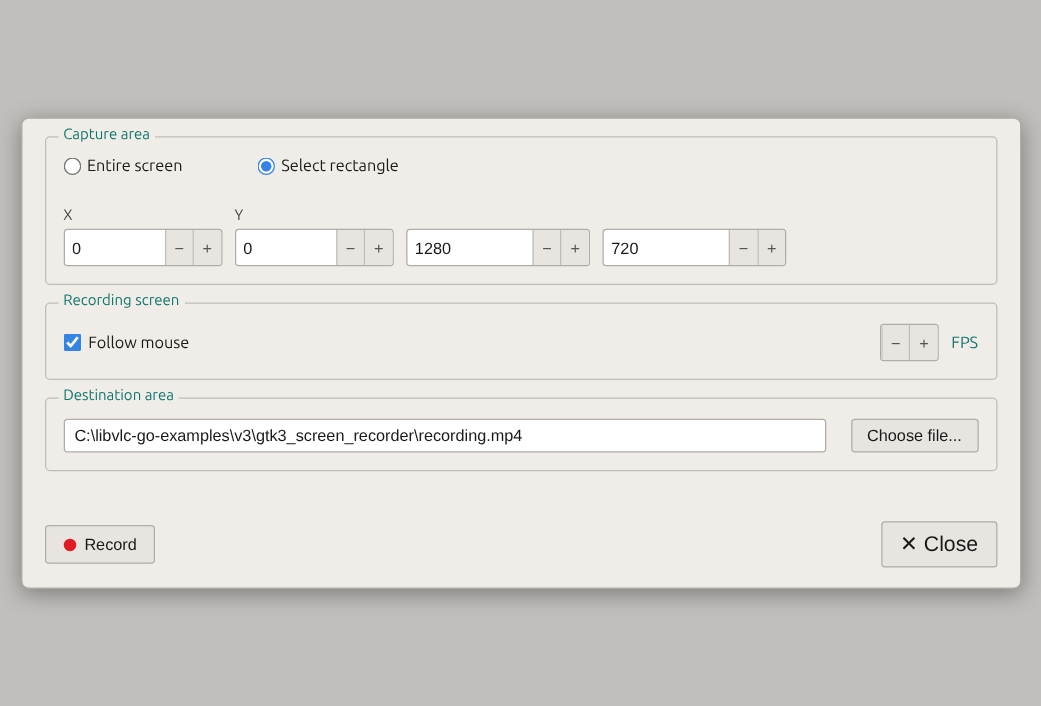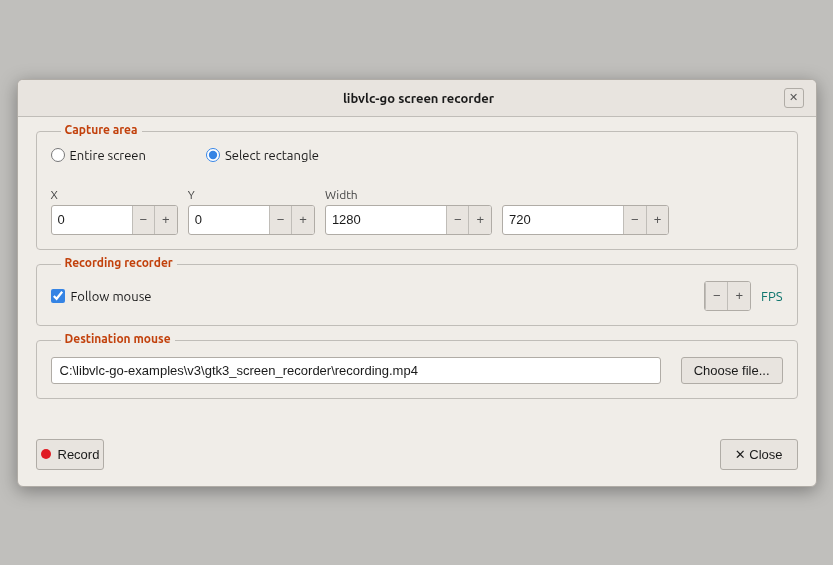--- a/index.html
+++ b/index.html
@@ -63,27 +63,26 @@
     .fieldset-group {
       border: 1px solid #c0bdb8;
       border-radius: 4px;
       padding: 10px 14px 14px;
       margin-bottom: 14px;
       position: relative;
     }
 
     .fieldset-legend {
       font-size: 12px;
-      color: #c2410c;
+      color: #0f766e;
       background: #f0ede8;
       padding: 0 4px;
       position: absolute;
       top: -9px;
-      left: 24px;
-      font-weight: bold;
+      left: 10px;
     }
 
     .capture-area-rows {
       display: flex;
       flex-direction: column;
       gap: 22px;
     }
 
     .radio-row {
       display: flex;
@@ -137,21 +136,21 @@
       border: none;
       outline: none;
       background: transparent;
       padding: 4px 6px;
       font-size: 13px;
       width: 80px;
       color: #1a1a1a;
     }
 
     .spinbox-input.wide {
-      width: 120px;
+      width: 100px;
     }
 
     .spinbox-btn {
       border: none;
       background: #e8e4df;
       border-left: 1px solid #c0bdb8;
       cursor: pointer;
       padding: 4px 7px;
       font-size: 13px;
       color: #555;
@@ -236,21 +235,21 @@
       padding: 10px 18px 16px;
     }
 
     .record-btn {
       display: flex;
       align-items: center;
       gap: 7px;
       border: 1px solid #b0aca6;
       background: #e8e4df;
       border-radius: 3px;
-      padding: 7px 4px;
+      padding: 7px 14px;
       font-size: 13px;
       cursor: pointer;
       color: #1a1a1a;
     }
 
     .record-dot {
       width: 10px;
       height: 10px;
       border-radius: 50%;
       background: #e01b24;
@@ -258,35 +257,30 @@
     }
 
     .close-btn {
       display: flex;
       align-items: center;
       gap: 6px;
       border: 1px solid #b0aca6;
       background: #e8e4df;
       border-radius: 3px;
       padding: 7px 14px;
-      font-size: 13px;
+      font-size: 17px;
       cursor: pointer;
       color: #1a1a1a;
     }
   </style>
 </head>
 <body>
 
 <div class="dialog">
 
-  <div class="title-bar">
-    <div style="width:24px"></div>
-    <span class="title-bar-title">libvlc-go screen recorder</span>
-    <button class="title-bar-close">✕</button>
-  </div>
 
   <div class="dialog-content">
 
     <div class="fieldset-group">
       <span class="fieldset-legend">Capture area</span>
 
       <div class="capture-area-rows">
 
         <div class="radio-row">
           <label class="radio-item">
@@ -313,60 +307,59 @@
           <div class="coord-group">
             <span class="coord-label">Y</span>
             <div class="spinbox">
               <input type="text" class="spinbox-input" value="0" style="">
               <button class="spinbox-btn minus">−</button>
               <button class="spinbox-btn">+</button>
             </div>
           </div>
 
           <div class="coord-group">
-            <span class="coord-label">Width</span>
             <div class="spinbox">
               <input type="text" class="spinbox-input wide" value="1280" style="">
               <button class="spinbox-btn minus">−</button>
               <button class="spinbox-btn">+</button>
             </div>
           </div>
 
           <div class="coord-group">
             <div class="spinbox">
               <input type="text" class="spinbox-input wide" value="720" style="">
               <button class="spinbox-btn minus">−</button>
               <button class="spinbox-btn">+</button>
             </div>
           </div>
         </div>
       </div>
     </div>
 
     <div class="fieldset-group">
-      <span class="fieldset-legend">Recording recorder</span>
+      <span class="fieldset-legend">Recording screen</span>
 
       <div class="recording-row">
         <label class="checkbox-item">
           <input type="checkbox" checked="" style="">
           <span>Follow mouse</span>
         </label>
 
         <div class="fps-group">
           <div class="spinbox">
             <button class="spinbox-btn minus">−</button>
             <button class="spinbox-btn">+</button>
           </div>
           <span class="fps-label">FPS</span>
         </div>
       </div>
     </div>
 
     <div class="fieldset-group">
-      <span class="fieldset-legend">Destination mouse</span>
+      <span class="fieldset-legend">Destination area</span>
 
       <div class="dest-row">
         <input type="text" class="dest-input" value="C:\libvlc-go-examples\v3\gtk3_screen_recorder\recording.mp4" style="">
         <button class="choose-btn">Choose file...</button>
       </div>
     </div>
 
   </div>
 
   <div class="dialog-footer">

